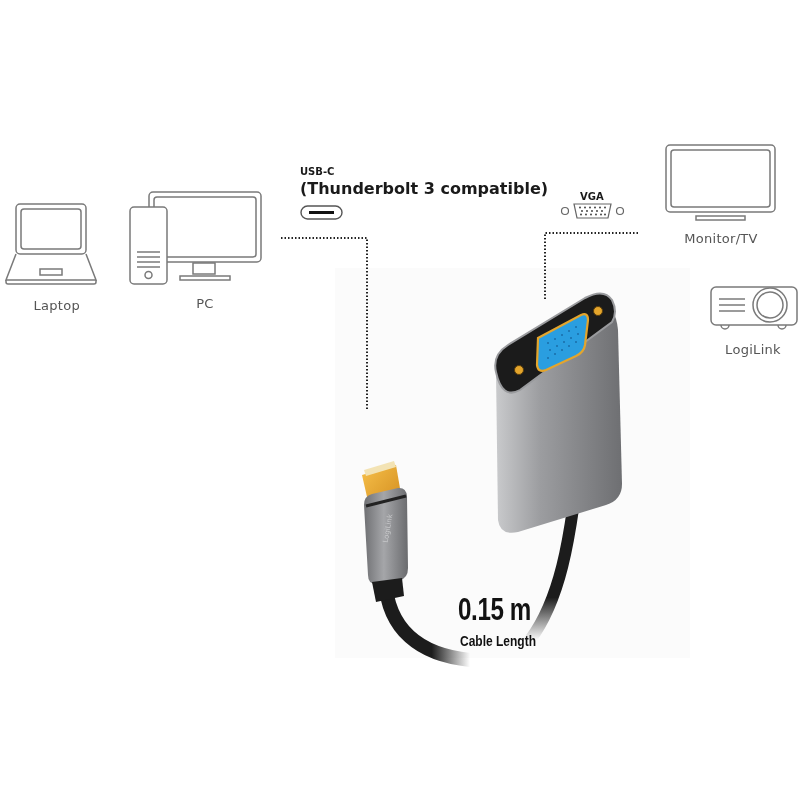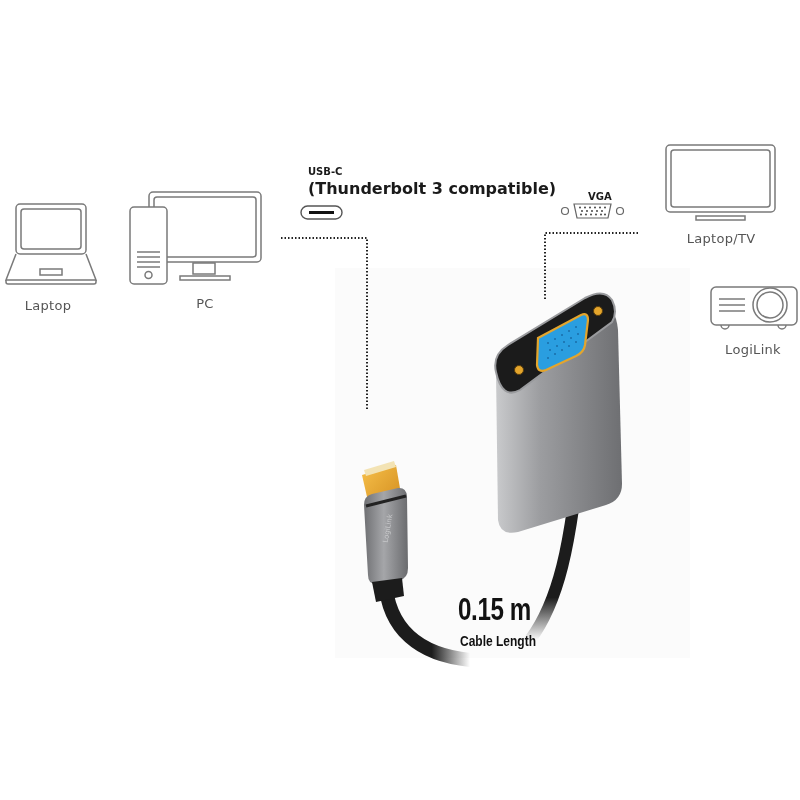--- a/index.html
+++ b/index.html
@@ -1,18 +1,18 @@
 <!DOCTYPE html>
 <html><head>
   <meta charset="utf-8">
   <style>
     html, body { margin: 0; padding: 0; background: #ffffff; }
     body { width: 800px; height: 800px; position: relative; overflow: hidden; font-family: "DejaVu Sans", sans-serif; }
     .device-label { position: absolute; font-family: "DejaVu Sans", sans-serif; font-size: 13px; color: #555555; text-align: center; letter-spacing: 0.3px; }
-    .port-title { position: absolute; font-family: "DejaVu Sans", sans-serif; font-weight: bold; color: #1a1a1a; margin-left: 8px; }
+    .port-title { position: absolute; font-family: "DejaVu Sans", sans-serif; font-weight: bold; color: #1a1a1a; }
     .panel { position: absolute; left: 335px; top: 268px; width: 355px; height: 390px; background: #fbfbfb; }
     .length-big { position: absolute; left: 458px; top: 592px; font-family: "Liberation Sans", sans-serif; font-weight: bold; font-size: 31px; color: #111; letter-spacing: -0.5px; transform: scaleX(0.78); transform-origin: left top; white-space: nowrap; }
     .length-small { position: absolute; left: 460px; top: 632px; font-family: "Liberation Sans", sans-serif; font-weight: bold; font-size: 15px; color: #111; transform: scaleX(0.80); transform-origin: left top; white-space: nowrap; }
     svg { position: absolute; left: 0; top: 0; }
   </style>
 </head>
 <body>
 
 <div class="panel"></div>
 
@@ -151,23 +151,23 @@
   <g>
     <path d="M362 475 L396 465 L402 500 L370 510 Z" fill="url(#goldGrad)"></path>
     <path d="M364 470 L394 461 L396 467 L366 476 Z" fill="#f3e3b4"></path>
     <path d="M364 505 Q364 496 372 494 L398 488 Q406 487 407 496 L408 568 Q408 578 400 580 L378 584 Q368 585 368 575 Z" fill="url(#plugGrad)"></path>
     <path d="M366 506 L406 496" stroke="#222" stroke-width="3"></path>
     <path d="M372 582 L402 578 L404 596 L376 602 Z" fill="#1c1c1c"></path>
     <text x="385" y="540" transform="rotate(-80 388 540)" font-family="DejaVu Sans, sans-serif" font-size="7" fill="#c9cacc">LogiLink</text>
   </g>
 </svg>
 
-<div class="device-label" style="left:16px; top:298px; width:64px;">Laptop</div>
+<div class="device-label" style="left:16px; top:298px; width:64px;text-align:right;">Laptop</div>
 <div class="device-label" style="left:185px; top:296px; width:40px;">PC</div>
-<div class="device-label" style="left:676px; top:231px; width:90px;">Laptop/TV</div>
+<div class="device-label" style="left:676px; top:231px; width:90px;">Monitor/TV</div>
 <div class="device-label" style="left:716px; top:342px; width:74px;">LogiLink</div>
 
 <div class="port-title" style="left:300px; top:166px; font-size:10px;">USB-C</div>
 <div class="port-title" style="left:300px; top:179px; font-size:16px; white-space:nowrap;">(Thunderbolt 3 compatible)</div>
 <div class="port-title" style="left:580px; top:191px; font-size:10px;">VGA</div>
 
 <div class="length-big">0.15 m</div>
 <div class="length-small">Cable Length</div>
 
 </body></html>

